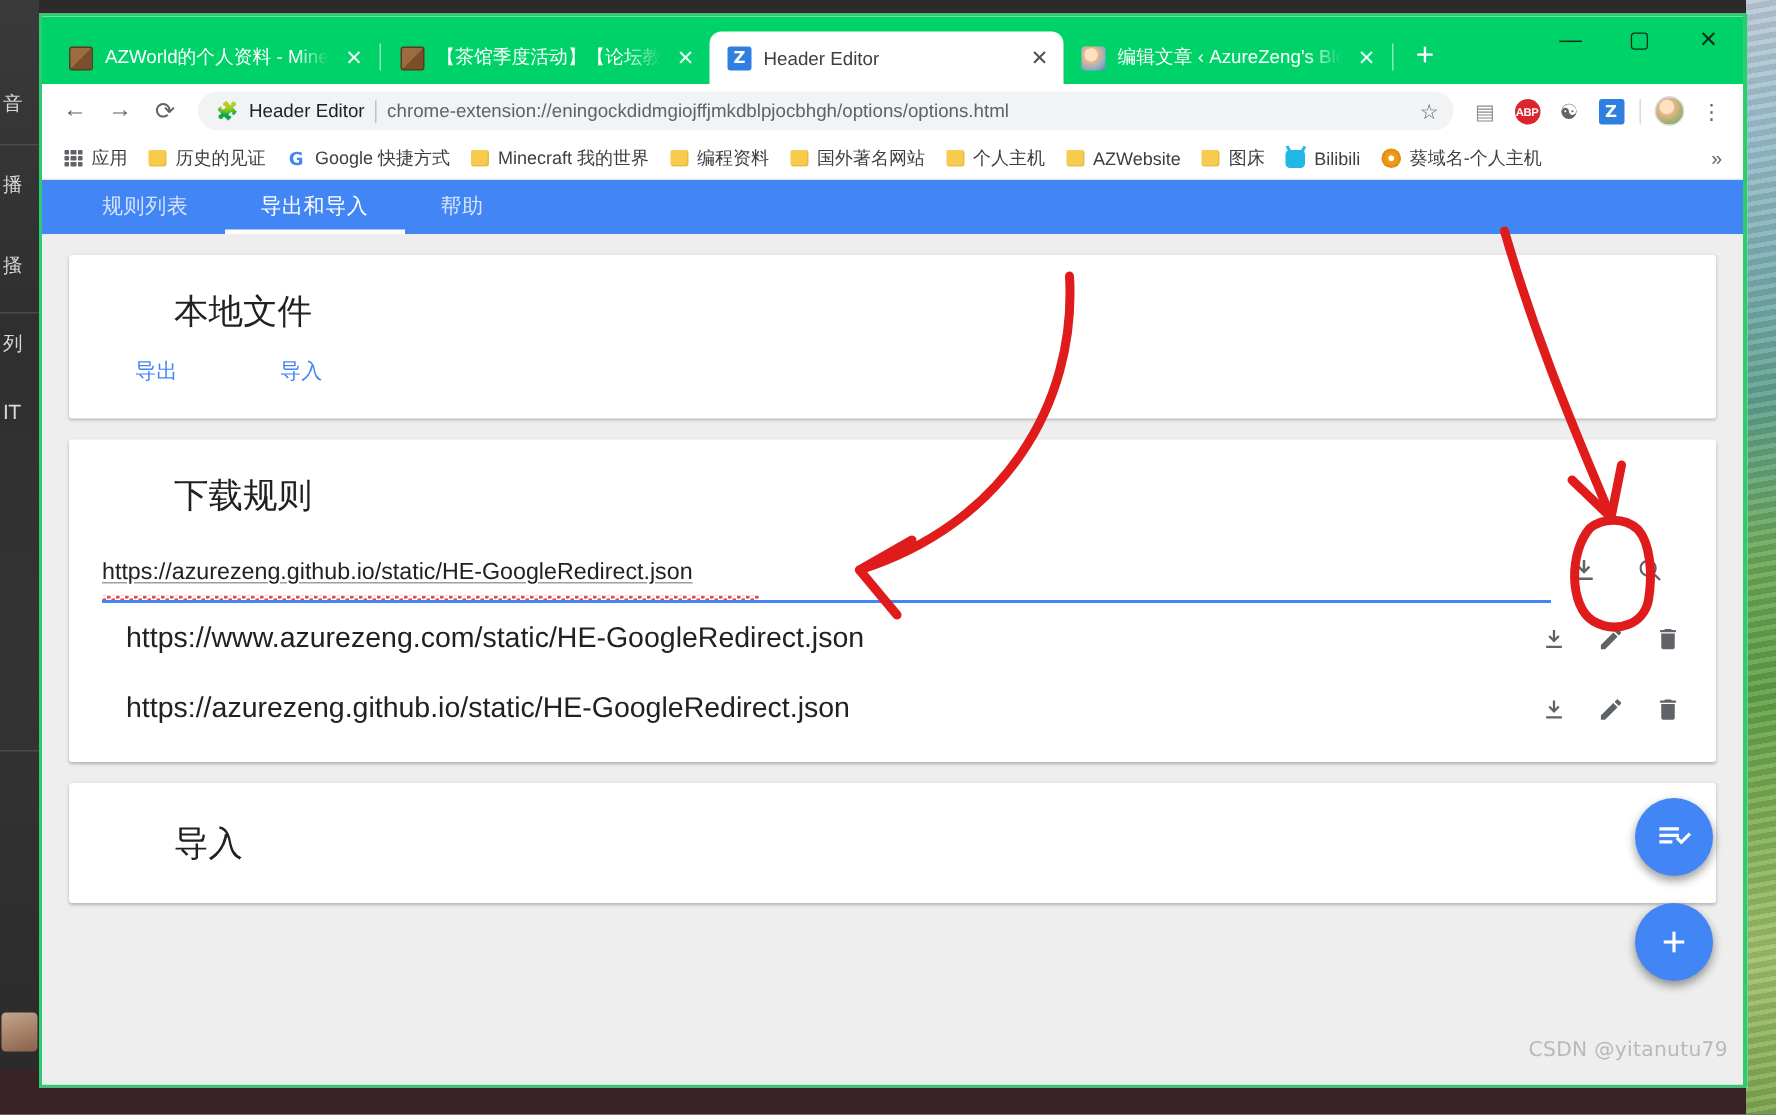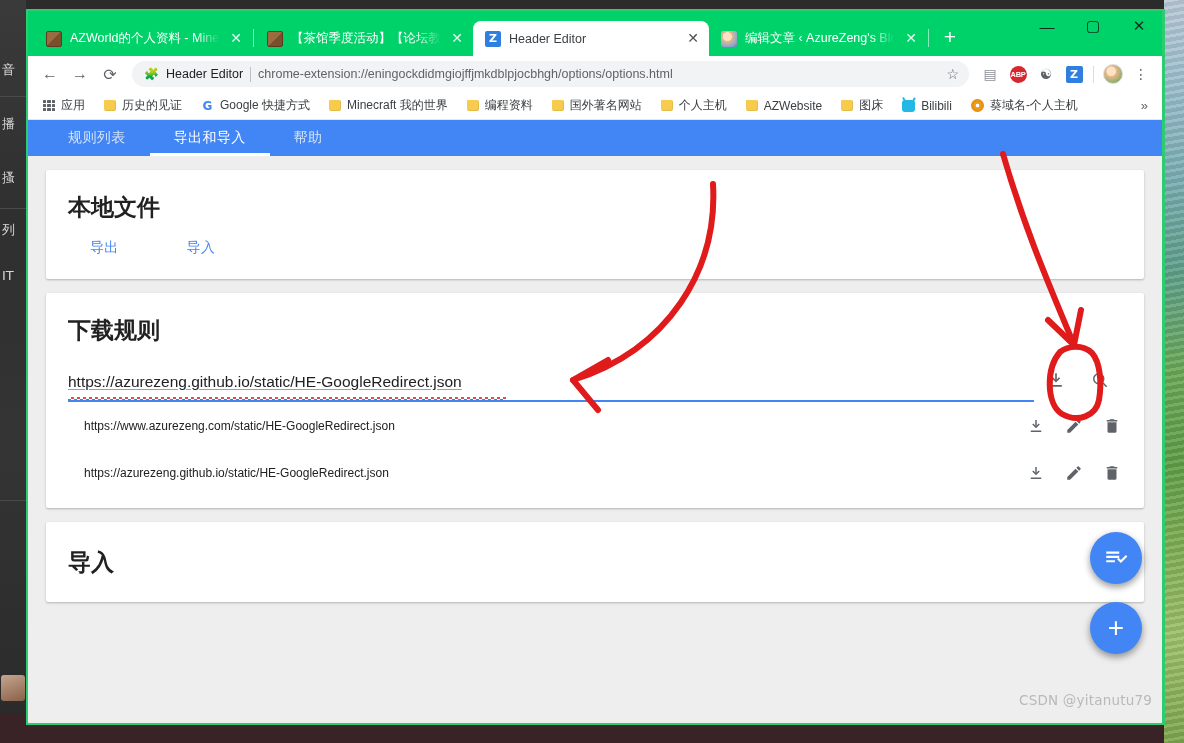--- a/index.html
+++ b/index.html
@@ -144,21 +144,21 @@
   .tb-sep { width: 1px; height: 17px; background: #dadce0; margin: 0 4px; }
   .avatar {
     width: 20px; height: 20px; border-radius: 50%;
     background: radial-gradient(circle at 40% 35%, #ffe2c2 0 28%, #e8b78c 32%, #92ae69 72%, #6f8f57 100%);
     border: 1px solid #dadce0;
   }
 
   
   .bookmarks {
     height: 28px; background: #fff; display: flex; align-items: center;
-    gap: 5px; padding: 0 8px; border-bottom: 1px solid #e5e7e9;
+    gap: 0; padding: 0 8px; border-bottom: 1px solid #e5e7e9;
     font-size: 12px; color: #3c4043; overflow: hidden;
   }
   .bm {
     display: flex; align-items: center; gap: 6px; padding: 3px 7px;
     border-radius: 4px; white-space: nowrap;
   }
   .bm-folder {
     width: 12px; height: 11px; background: #f7cb4d;
     border-radius: 1px 2px 2px 2px; flex: 0 0 12px;
     box-shadow: inset -1px -1px 0 rgba(0,0,0,.07);
@@ -203,21 +203,21 @@
   .apptab.active::after {
     content: ""; position: absolute; left: 0; right: 0; bottom: 0;
     height: 3px; background: #ffffff;
   }
   .content { padding: 14px 18px 0 18px; }
   .card {
     background: #fff; border-radius: 2px; margin-bottom: 14px;
     box-shadow: 0 1px 2px rgba(0,0,0,.16), 0 1px 3px rgba(0,0,0,.10);
   }
   .card-title {
-    font-size: 23px; color: #212121; font-weight: 700; padding: 22px 22px 6px;
+    font-size: 23px; color: #212121; font-weight: 400; padding: 22px 22px 6px; margin-left: 48px;
   }
   .link-row { display: flex; gap: 68px; padding: 10px 22px 22px 44px; }
   .tlink {
     color: #4285f4; font-size: 14px; letter-spacing: .3px;
   }
   .dl-card { padding-bottom: 12px; }
   .dl-input-row {
     display: flex; align-items: flex-end; padding: 6px 22px 0 22px; gap: 0;
   }
   .dl-input-wrap { flex: 1 1 auto; position: relative; padding-bottom: 7px; }
@@ -238,21 +238,21 @@
   }
   .dl-underline {
     position: absolute; left: 0; right: 0; bottom: 0; height: 2px; background: #4285f4;
   }
   .icon-btn {
     width: 44px; height: 44px; display: flex; align-items: center;
     justify-content: center; color: #5f6368; flex: 0 0 44px;
   }
   .rule-row {
     display: flex; align-items: center; padding: 0 22px 0 38px; height: 47px;
-    font-size: 12px; color: #212121;
+    font-size: 19px; color: #212121;
   }
   .rule-row .rule-url { flex: 1 1 auto; }
   .rule-actions { display: flex; gap: 18px; }
   .rule-actions .icon-btn { width: 20px; flex: 0 0 20px; height: 30px; }
   .import-card { height: 80px; display: flex; align-items: center; }
   .import-card .card-title { padding: 0 22px; font-size: 23px; }
 
   
   .fab {
     position: absolute; right: 20px; width: 52px; height: 52px;

